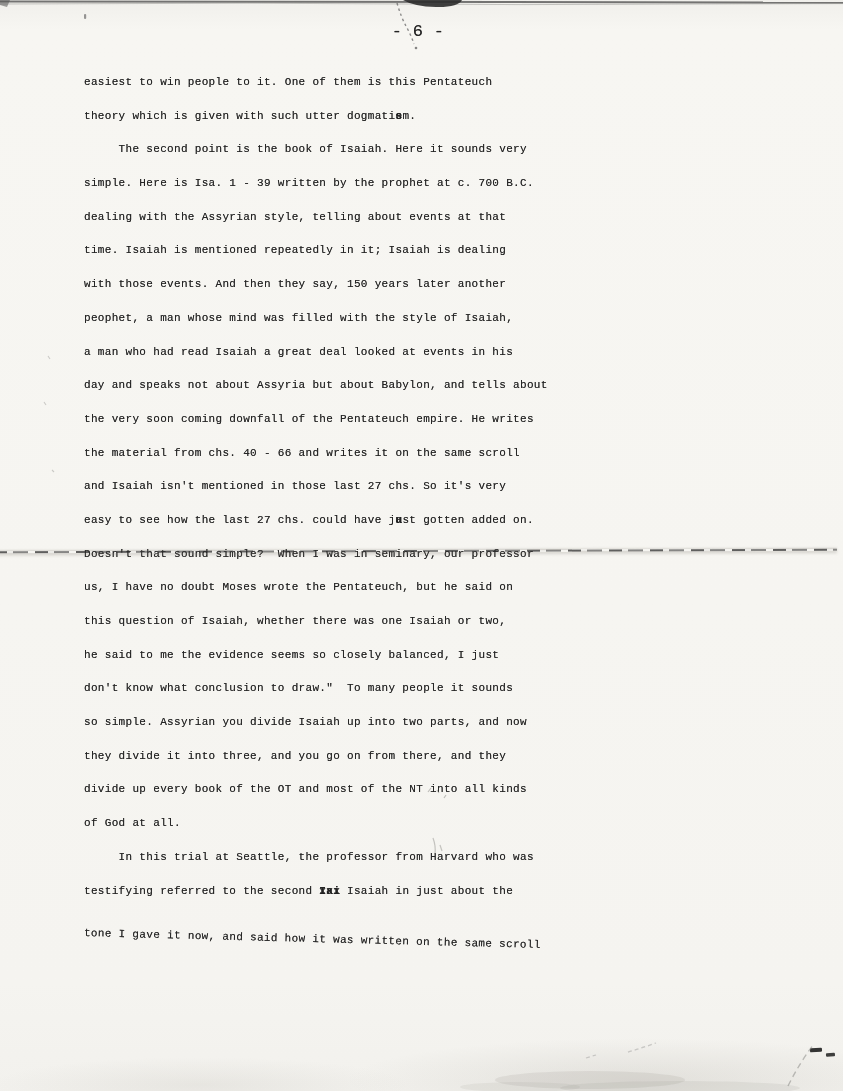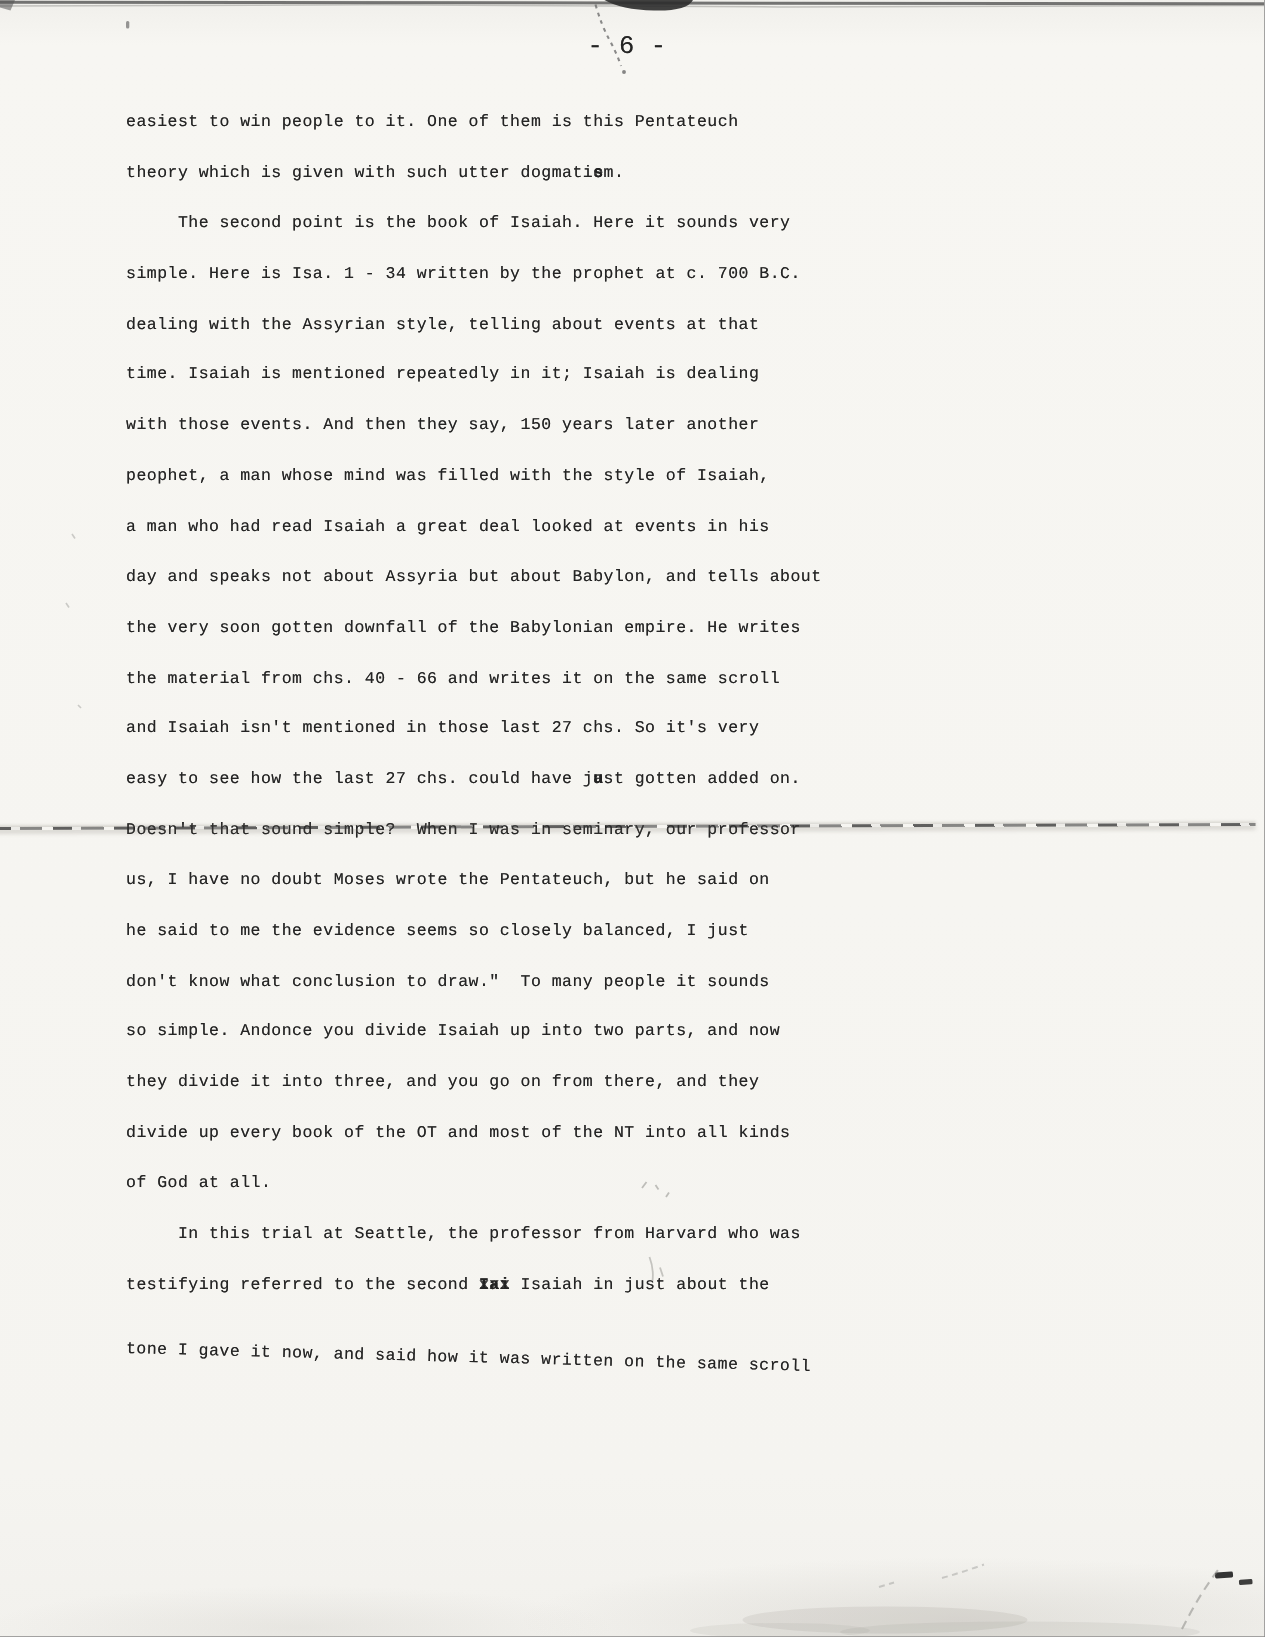--- a/index.html
+++ b/index.html
@@ -49,36 +49,37 @@
 <body>
 
 <div id="scan-page">
 
   <div id="page-number">- 6 -</div>
 
   <div id="typed-lines">
       <div class="line">easiest to win people to it. One of them is this Pentateuch</div>
       <div class="line">theory which is given with such utter dogmati<span class="ovs"><span class="base">s</span><span class="over">e</span></span>m.</div>
       <div class="line">     The second point is the book of Isaiah. Here it sounds very</div>
-      <div class="line">simple. Here is Isa. 1 - 34 written by the prophet at c. 700 B.C.</div>
+      <div class="line">simple. Here is Isa. 1 - 39 written by the prophet at c. 700 B.C.</div>
       <div class="line">dealing with the Assyrian style, telling about events at that</div>
       <div class="line">time. Isaiah is mentioned repeatedly in it; Isaiah is dealing</div>
       <div class="line">with those events. And then they say, 150 years later another</div>
       <div class="line">peophet, a man whose mind was filled with the style of Isaiah,</div>
       <div class="line">a man who had read Isaiah a great deal looked at events in his</div>
       <div class="line">day and speaks not about Assyria but about Babylon, and tells about</div>
-      <div class="line">the very soon gotten downfall of the Babylonian empire. He writes</div>
+      <div class="line">the very soon coming downfall of the Pentateuch empire. He writes</div>
       <div class="line">the material from chs. 40 - 66 and writes it on the same scroll</div>
       <div class="line">and Isaiah isn't mentioned in those last 27 chs. So it's very</div>
       <div class="line">easy to see how the last 27 chs. could have j<span class="ovs"><span class="base">u</span><span class="over">a</span></span>st gotten added on.</div>
       <div class="line crease">Doesn't that sound simple?  When I was in seminary, our professor</div>
       <div class="line">us, I have no doubt Moses wrote the Pentateuch, but he said on</div>
+      <div class="line">this question of Isaiah, whether there was one Isaiah or two,</div>
       <div class="line">he said to me the evidence seems so closely balanced, I just</div>
       <div class="line">don't know what conclusion to draw."  To many people it sounds</div>
-      <div class="line">so simple. Andonce you divide Isaiah up into two parts, and now</div>
+      <div class="line">so simple. Assyrian you divide Isaiah up into two parts, and now</div>
       <div class="line">they divide it into three, and you go on from there, and they</div>
       <div class="line">divide up every book of the OT and most of the NT into all kinds</div>
       <div class="line">of God at all.</div>
       <div class="line">     In this trial at Seattle, the professor from Harvard who was</div>
       <div class="line">testifying referred to the second <span class="ovs"><span class="base">Iai</span><span class="over">xxx</span></span> Isaiah in just about the</div>
       <div class="line skew">tone I gave it now, and said how it was written on the same scroll</div>
     </div>
 
   <svg id="artifacts" width="843" height="1091" viewBox="0 0 843 1091" xmlns="http://www.w3.org/2000/svg">
 

